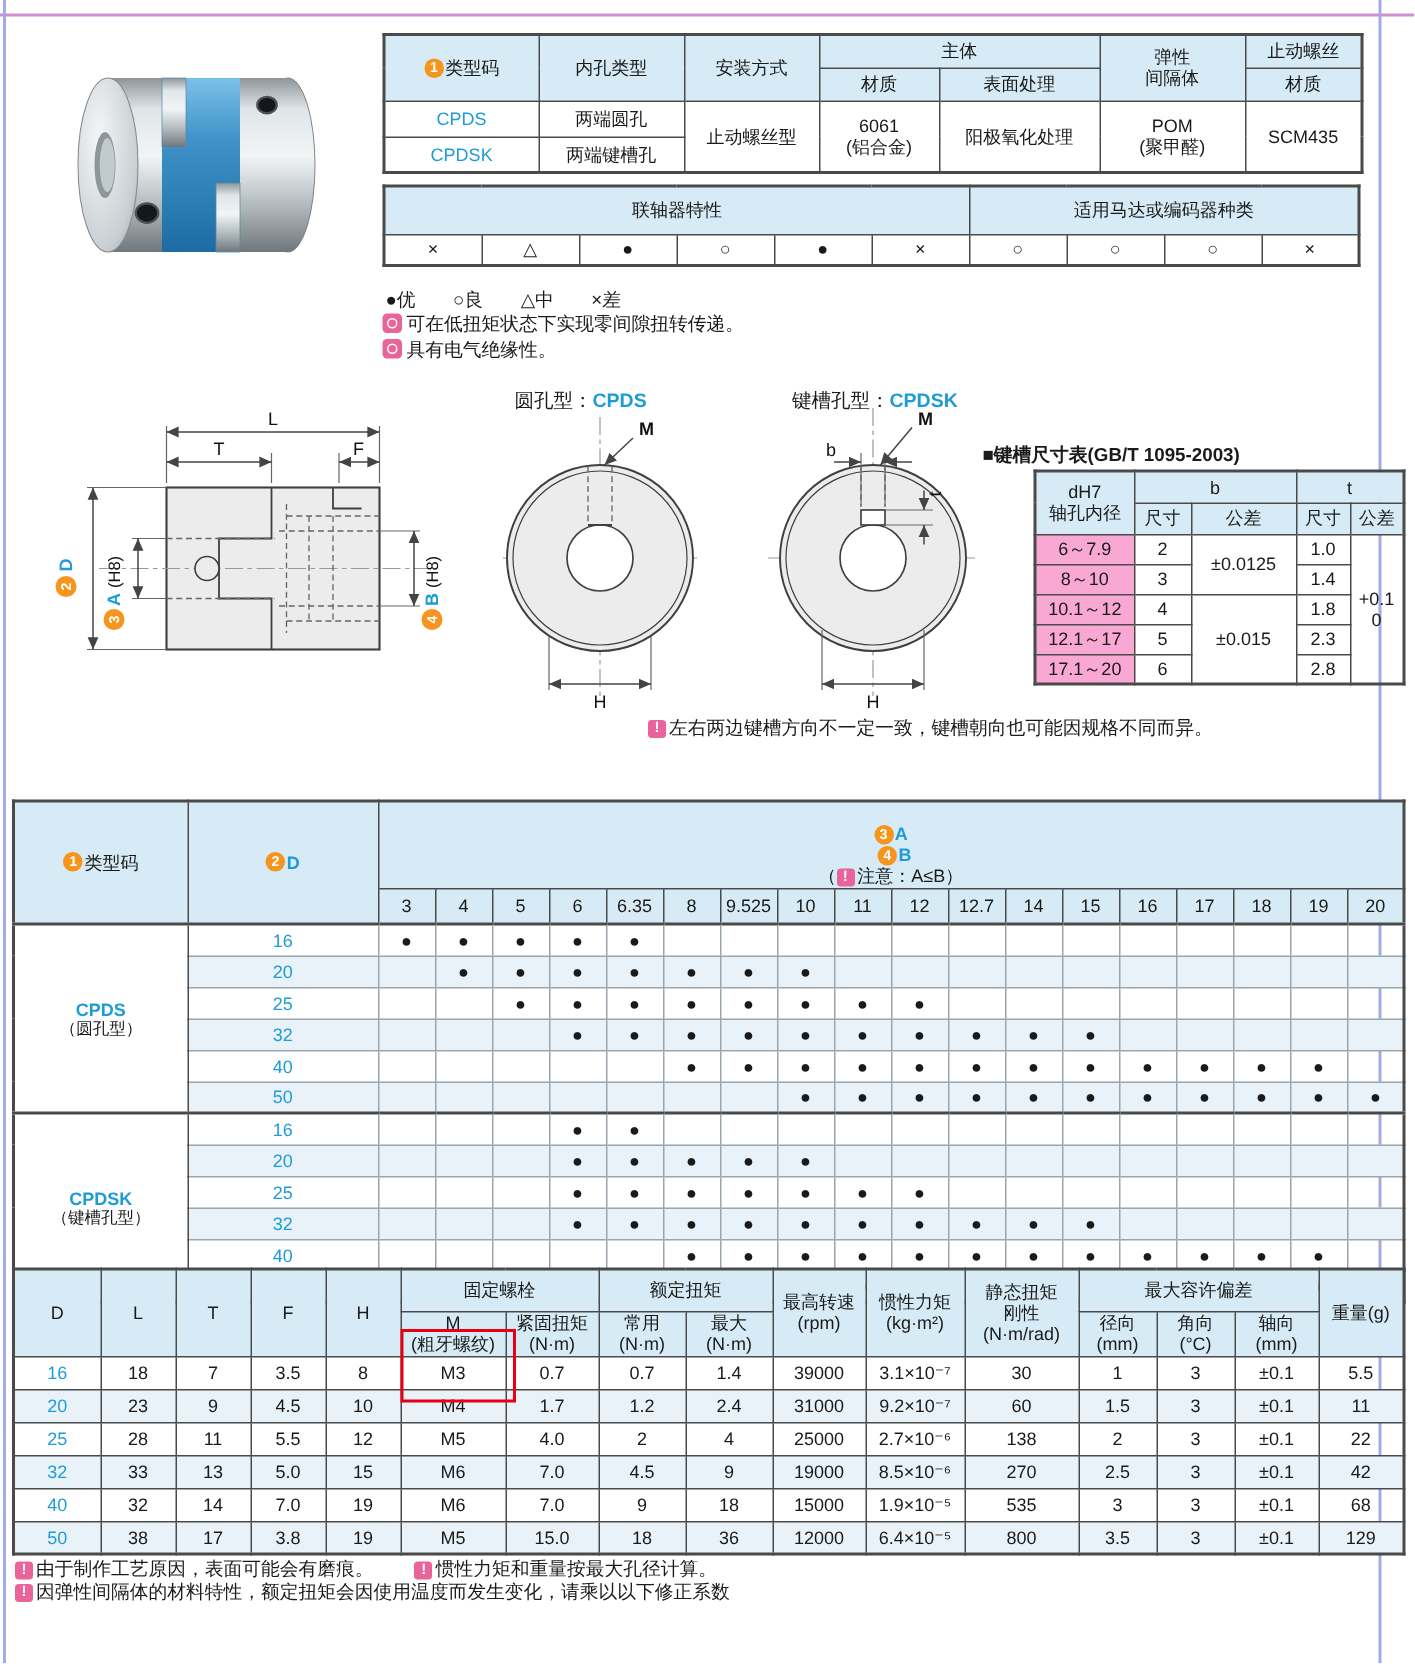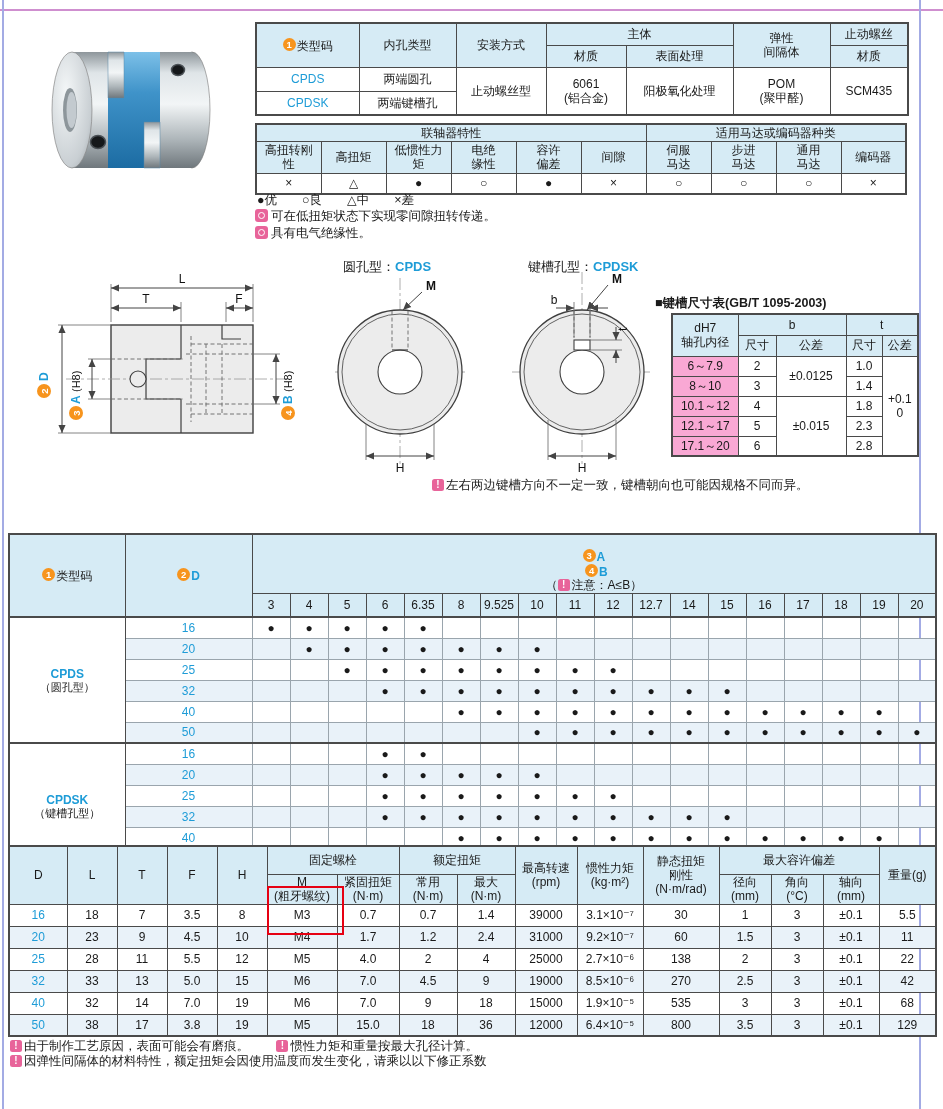--- a/index.html
+++ b/index.html
@@ -38,21 +38,21 @@
   #t2{left:255px;top:123px;width:652px;}
   #t2 thead tr:first-child{height:17px;} #t2 thead tr:last-child{height:32px;}
   #t2 tbody tr{height:21px;}
   #legend{left:257px;top:192px;font-size:12.5px;}
   #feat-l{left:255px;top:208px;font-size:12.5px;line-height:17px;}
   #feat-r{left:575px;top:208px;font-size:12.5px;line-height:17px;}
 
   #round-label{left:343px;top:258px;font-size:13px;}
   #key-label{left:528px;top:258px;font-size:13px;}
   #kw-title{left:655px;top:295px;font-size:12.5px;font-weight:bold;}
-  #keyway{left:671px;top:313px;width:246px;}
+  #keyway{left:689px;top:313px;width:246px;}
   #keyway thead tr{height:21px;} #keyway tbody tr{height:20px;}
   #keynote{left:432px;top:477px;font-size:12.5px;}
 
   #boretbl{left:8px;top:533px;width:927px;}
   #boretbl thead tr{height:24px;} #boretbl tbody tr{height:21px;}
   #boretbl tbody td{border-color:#9aa5ad;}
   #boretbl tbody td.code-cell{border-color:#4a4a4a;}
   #boretbl tbody tr.sec-top td{border-top:2px solid #4a4a4a;}
 
   #spec-wrap{left:8px;top:845px;width:927px;}
@@ -164,39 +164,20 @@
       </tr>
     </tbody>
   </table>
 
   <table id="t2" class="t abs">
     <thead>
       <tr>
         <th colspan="6" class="hd">联轴器特性</th>
         <th colspan="4" class="hd">适用马达或编码器种类</th>
       </tr>
-      <tr id="ch-label-row">
-          <th class="hd">高扭转刚
-性</th>
-          <th class="hd">高扭矩</th>
-          <th class="hd">低惯性力
-矩</th>
-          <th class="hd">电绝
-缘性</th>
-          <th class="hd">容许
-偏差</th>
-          <th class="hd">间隙</th>
-          <th class="hd">伺服
-马达</th>
-          <th class="hd">步进
-马达</th>
-          <th class="hd">通用
-马达</th>
-          <th class="hd">编码器</th>
-        </tr>
     </thead>
     <tbody>
       <tr id="ch-value-row">
           <td class="mark">×</td>
           <td class="mark">△</td>
           <td class="mark">●</td>
           <td class="mark">○</td>
           <td class="mark">●</td>
           <td class="mark">×</td>
           <td class="mark">○</td>

